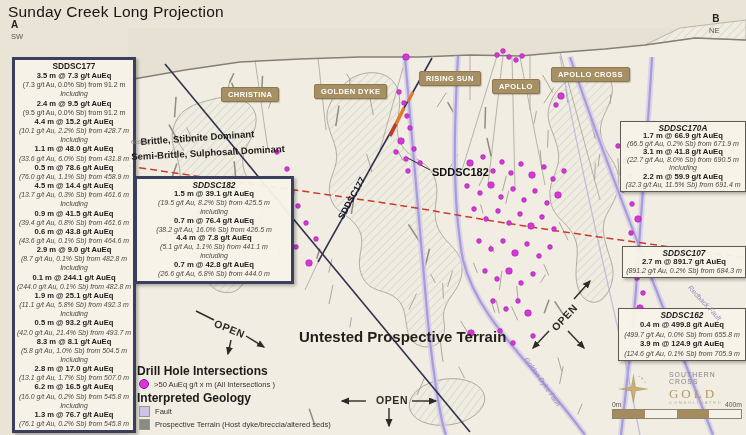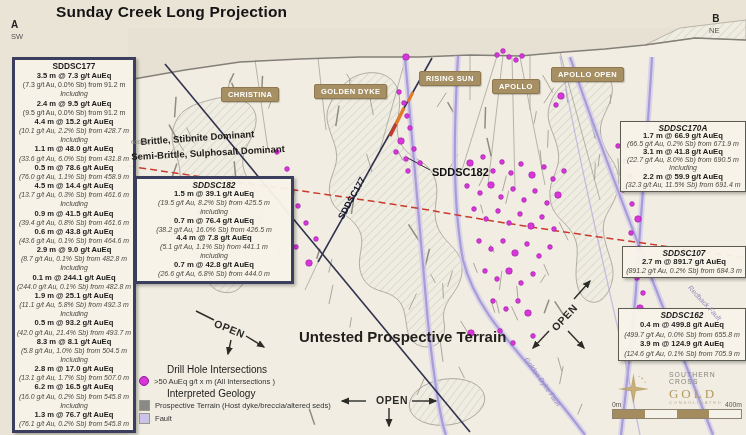--- a/index.html
+++ b/index.html
@@ -1,21 +1,21 @@
 <!DOCTYPE html>
 <html><head>
 <meta charset="utf-8">
 <style>
   html,body{margin:0;padding:0;}
   body{width:746px;height:435px;position:relative;background:#eae4d7;
        font-family:"Liberation Sans","DejaVu Sans",sans-serif;overflow:hidden;}
   #stage{position:absolute;inset:0;}
   svg.map{position:absolute;left:0;top:0;}
   .abs{position:absolute;}
-  .title{left:8px;top:3px;font-size:15.5px;font-weight:bold;color:#141414;letter-spacing:.2px;margin-left:48px;}
+  .title{left:8px;top:3px;font-size:15.5px;font-weight:normal;color:#141414;letter-spacing:.2px;}
   .corner-a{left:11px;top:19px;font-size:10px;font-weight:bold;color:#222;}
   .corner-sub{font-size:7.5px;font-weight:normal;color:#555;}
   .corner-b{left:709px;top:13px;font-size:10px;font-weight:bold;color:#222;text-align:right;}
   .badge{position:absolute;background:#a68f63;border:1px solid #8f784e;color:#fff;
          font-size:7.5px;font-weight:bold;letter-spacing:.4px;padding:2px 6px;border-radius:2px;
          box-shadow:1px 1px 1px rgba(0,0,0,.2);white-space:nowrap;margin-top:44px;}
   .box{position:absolute;background:rgba(247,243,232,.96);border:1px solid #5d5c52;
        box-shadow:2px 2px 3px rgba(0,0,0,.28);padding:2px 2px;text-align:center;color:#1c1c1a;}
   .box.major{border:3px solid #3c3e5e;}
   .hole-title{font-weight:bold;font-size:8.3px;}
@@ -43,21 +43,21 @@
   .open{font-size:10.5px;font-weight:bold;color:#2b2b28;letter-spacing:.6px;white-space:nowrap;}
   .open-left{left:217px;top:317px;transform:rotate(22deg);transform-origin:0 0;}
   .open-right{left:549px;top:325px;transform:rotate(-47deg);transform-origin:0 0;}
   .open-bottom{left:376px;top:394px;}
   .fault-label{position:absolute;font-size:7px;font-style:italic;color:#958bbd;white-space:nowrap;}
   .f-gd{left:529px;top:356px;transform:rotate(55deg);transform-origin:0 0;}
   .f-rb{left:692px;top:284px;transform:rotate(47deg);transform-origin:0 0;}
   .rl{left:131px;top:139px;font-size:6px;color:#8a877c;}
   
   #legend{left:137px;top:364px;width:210px;}
-  .leg-title{font-size:10px;font-weight:normal;color:#1b1b18;margin-bottom:1px;padding-left:30px;}
+  .leg-title{font-size:12px;font-weight:bold;color:#1b1b18;margin-bottom:1px;}
   .leg-row{display:flex;align-items:center;gap:5px;font-size:7.6px;color:#333;margin:1px 0 2px 2px;}
   .leg-dot{width:8px;height:8px;border-radius:50%;background:#d936d9;border:1px solid #90189a;flex:0 0 auto;}
   .leg-sw{width:9px;height:9px;flex:0 0 auto;border:1px solid #9a968b;}
   .sw-fault{background:#cbc3e8;}
   .sw-terrain{background:#8a8a85;}
   
   #logo{left:617px;top:372px;display:flex;align-items:center;gap:19px;justify-content:flex-end;}
   .logo-txt{line-height:1;}
   .logo-l1{font-size:6.8px;letter-spacing:1.1px;color:#84827a;}
   .logo-l2{font-family:"Liberation Serif","DejaVu Serif",serif;font-size:13px;letter-spacing:3px;color:#b49a5e;margin-top:1px;}
@@ -325,21 +325,21 @@
     <span>A</span><br><span class="corner-sub">SW</span>
   </div>
   <div class="abs corner-b">
     <span>B</span><br><span class="corner-sub">NE</span>
   </div>
 
   <div class="badge" style="left:221px;top:43px">CHRISTINA</div>
   <div class="badge" style="left:314px;top:40px">GOLDEN DYKE</div>
   <div class="badge" style="left:419px;top:27px">RISING SUN</div>
   <div class="badge" style="left:492px;top:35px">APOLLO</div>
-  <div class="badge" style="left:551px;top:23px">APOLLO OPEN</div>
+  <div class="badge" style="left:551px;top:23px">APOLLO CROSS</div>
 
   <div id="box177" class="box major">
       <div class="hole-title">SDDSC177</div>
       <div class="ln-g">3.5 m @ 7.3 g/t AuEq</div>
       <div class="ln-d">(7.3 g/t Au, 0.0% Sb) from 91.2 m</div>
       <div class="ln-inc">Including</div>
       <div class="ln-g">2.4 m @ 9.5 g/t AuEq</div>
       <div class="ln-d">(9.5 g/t Au, 0.0% Sb) from 91.2 m</div>
       <div class="ln-g">4.4 m @ 15.2 g/t AuEq</div>
       <div class="ln-di">(10.1 g/t Au, 2.2% Sb) from 428.7 m</div>
@@ -425,26 +425,26 @@
   <div class="fault-label f-rb">Redback Fault</div>
 
   <div id="legend" class="abs">
     <div class="leg-title">Drill Hole Intersections</div>
     <div class="leg-row">
       <span class="leg-dot"></span>
       <span>&gt;50 AuEq g/t x m (All Intersections )</span>
     </div>
     <div class="leg-title">Interpreted Geology</div>
     <div class="leg-row">
+      <span class="leg-sw sw-fault"></span>
+      <span>Fault</span>
+    </div>
+    <div class="leg-row">
       <span class="leg-sw sw-terrain"></span>
       <span>Prospective Terrain (Host dyke/breccia/altered seds)</span>
-    </div>
-    <div class="leg-row">
-      <span class="leg-sw sw-fault"></span>
-      <span>Fault</span>
     </div>
   </div>
 
   <div id="logo" class="abs">
     <svg width="34" height="34" viewBox="0 0 34 34">
       <g fill="#b49a5e">
         <path d="M17,1 L19.4,14.6 L33,17 L19.4,19.4 L17,33 L14.6,19.4 L1,17 L14.6,14.6 Z" opacity=".85"></path>
         <path d="M17,7 L18.6,15.4 L27,17 L18.6,18.6 L17,27 L15.4,18.6 L7,17 L15.4,15.4 Z" fill="#c9b078"></path>
         <circle cx="26" cy="6" r="1" opacity=".7"></circle>
           <circle cx="29" cy="10" r=".8" opacity=".6"></circle>

